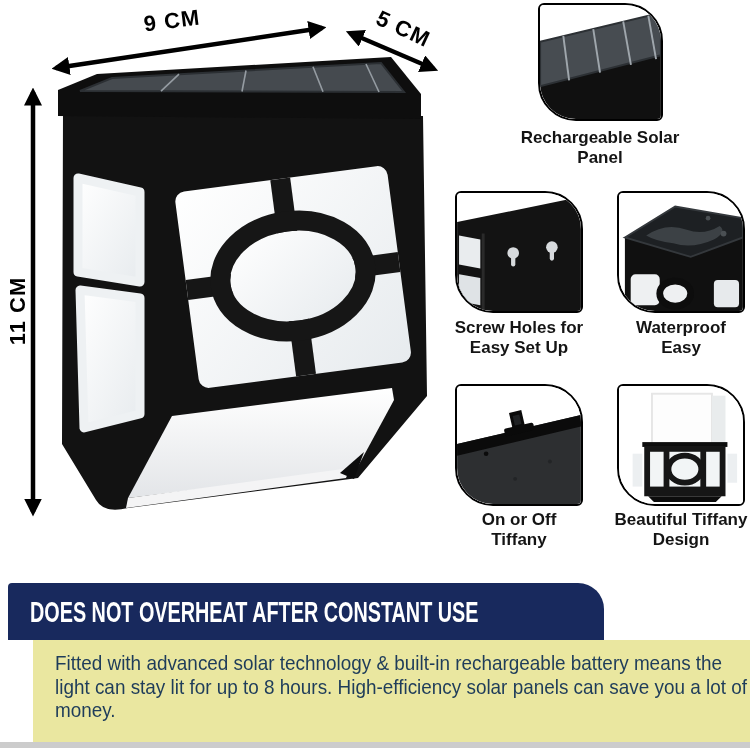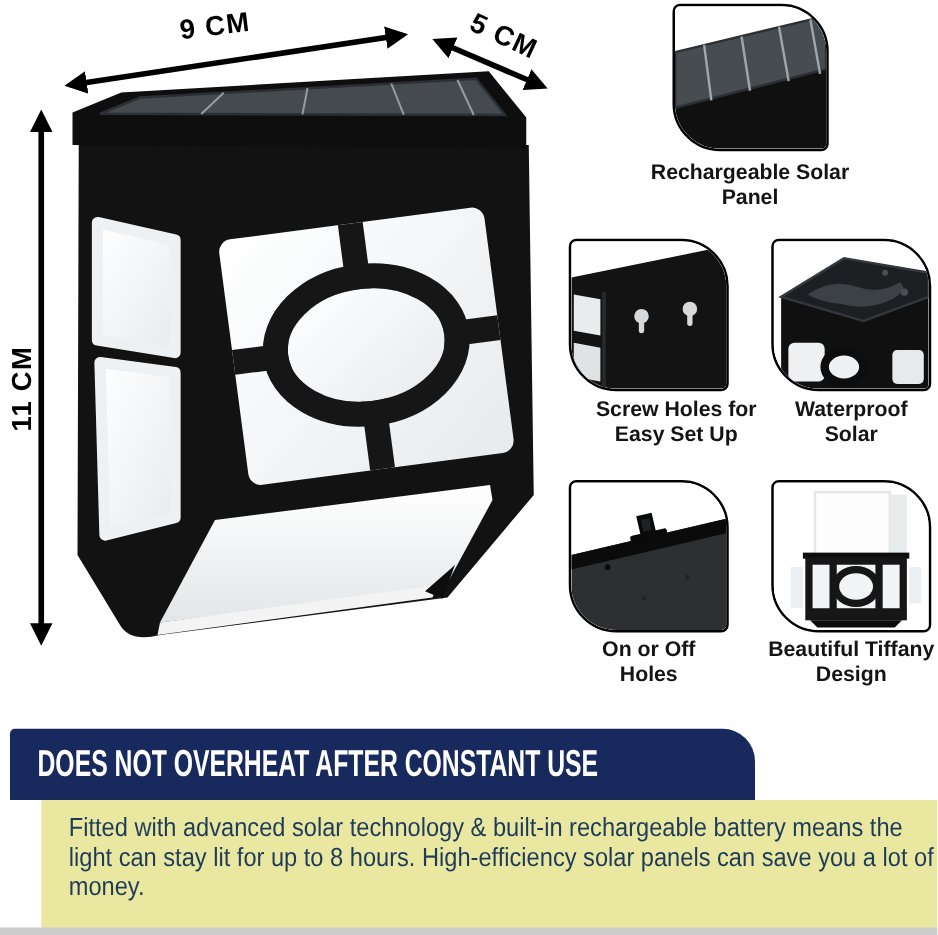--- a/index.html
+++ b/index.html
@@ -25,21 +25,21 @@
   .t1{left:538px;top:3px;width:125px;height:118px;}
   .t2{left:455px;top:191px;width:128px;height:122px;}
   .t3{left:617px;top:191px;width:128px;height:122px;}
   .t4{left:455px;top:384px;width:128px;height:122px;}
   .t5{left:617px;top:384px;width:128px;height:122px;}
   .feat-label{
     position:absolute;text-align:center;font-size:17px;font-weight:700;color:#141414;
     line-height:20px;
   }
   .fl1{left:520px;top:128px;width:160px;}
-  .fl2{left:466px;top:318px;width:150px;}
+  .fl2{left:444px;top:318px;width:150px;}
   .fl3{left:626px;top:318px;width:110px;}
   .fl4{left:464px;top:510px;width:110px;}
   .fl5{left:613px;top:510px;width:136px;}
   
   .banner{
     position:absolute;left:8px;top:583px;width:596px;height:57px;
     background:#18295d;border-radius:4px 26px 0 0;color:#ffffff;
     display:flex;align-items:center;padding-left:22px;box-sizing:border-box;
   }
   .banner-text{
@@ -161,38 +161,38 @@
       <polygon points="6,46 74,66 128,46 128,122 6,122" fill="#101010"></polygon>
       <polygon points="6,46 58,14 128,26 128,46 74,66" fill="#1d2023" stroke="#34383c" stroke-width="2"></polygon>
       <path d="M28,44 Q48,30 70,38 Q88,44 104,34 Q112,40 98,48 Q76,58 56,52 Q38,50 28,44 Z" fill="#3c4145"></path>
       <circle cx="108" cy="42" r="3" fill="#4a4f53"></circle>
       <circle cx="92" cy="26" r="2.4" fill="#4a4f53"></circle>
       <rect x="12" y="84" width="30" height="32" rx="5" fill="#eef0f2"></rect>
       <ellipse cx="58" cy="104" rx="16" ry="13" fill="#eef0f2" stroke="#0d0d0d" stroke-width="7"></ellipse>
       <rect x="98" y="90" width="26" height="28" rx="4" fill="#e7eaec"></rect>
     </svg>
   </div>
-  <div class="feat-label fl3">Waterproof Solar</div>
+  <div class="feat-label fl3">Waterproof Easy</div>
 
   <div class="thumb t4">
     <svg viewBox="0 0 128 122">
       <rect width="128" height="122" fill="#fff"></rect>
       <polygon points="0,60 128,30 128,122 0,122" fill="#2d2f31"></polygon>
       <polygon points="0,60 128,30 128,42 0,72" fill="#0b0b0b"></polygon>
       <circle cx="30" cy="70" r="2.4" fill="#0b0b0b"></circle>
       <circle cx="96" cy="78" r="2" fill="#222426"></circle>
       <circle cx="60" cy="96" r="2" fill="#222426"></circle>
       <g transform="rotate(-13 64 46)">
         <rect x="58" y="26" width="13" height="18" fill="#0a0a0a"></rect>
         <rect x="49" y="41" width="31" height="8" rx="2" fill="#0a0a0a"></rect>
         <rect x="61" y="30" width="7" height="10" fill="#1f2123"></rect>
       </g>
     </svg>
   </div>
-  <div class="feat-label fl4">On or Off Holes</div>
+  <div class="feat-label fl4">On or Off Tiffany</div>
 
   <div class="thumb t5">
     <svg viewBox="0 0 128 122">
       <rect width="128" height="122" fill="#fff"></rect>
       <rect x="34" y="8" width="62" height="54" fill="#fdfdfd" stroke="#e6e6e6" stroke-width="2"></rect>
       <rect x="96" y="10" width="14" height="52" fill="#e9eced"></rect>
       <rect x="14" y="70" width="10" height="34" fill="#eceff1"></rect>
       <rect x="112" y="70" width="10" height="30" fill="#eceff1"></rect>
       <rect x="24" y="58" width="88" height="5" fill="#0e0e0e"></rect>
       <rect x="26" y="62" width="84" height="52" fill="#161616"></rect>

